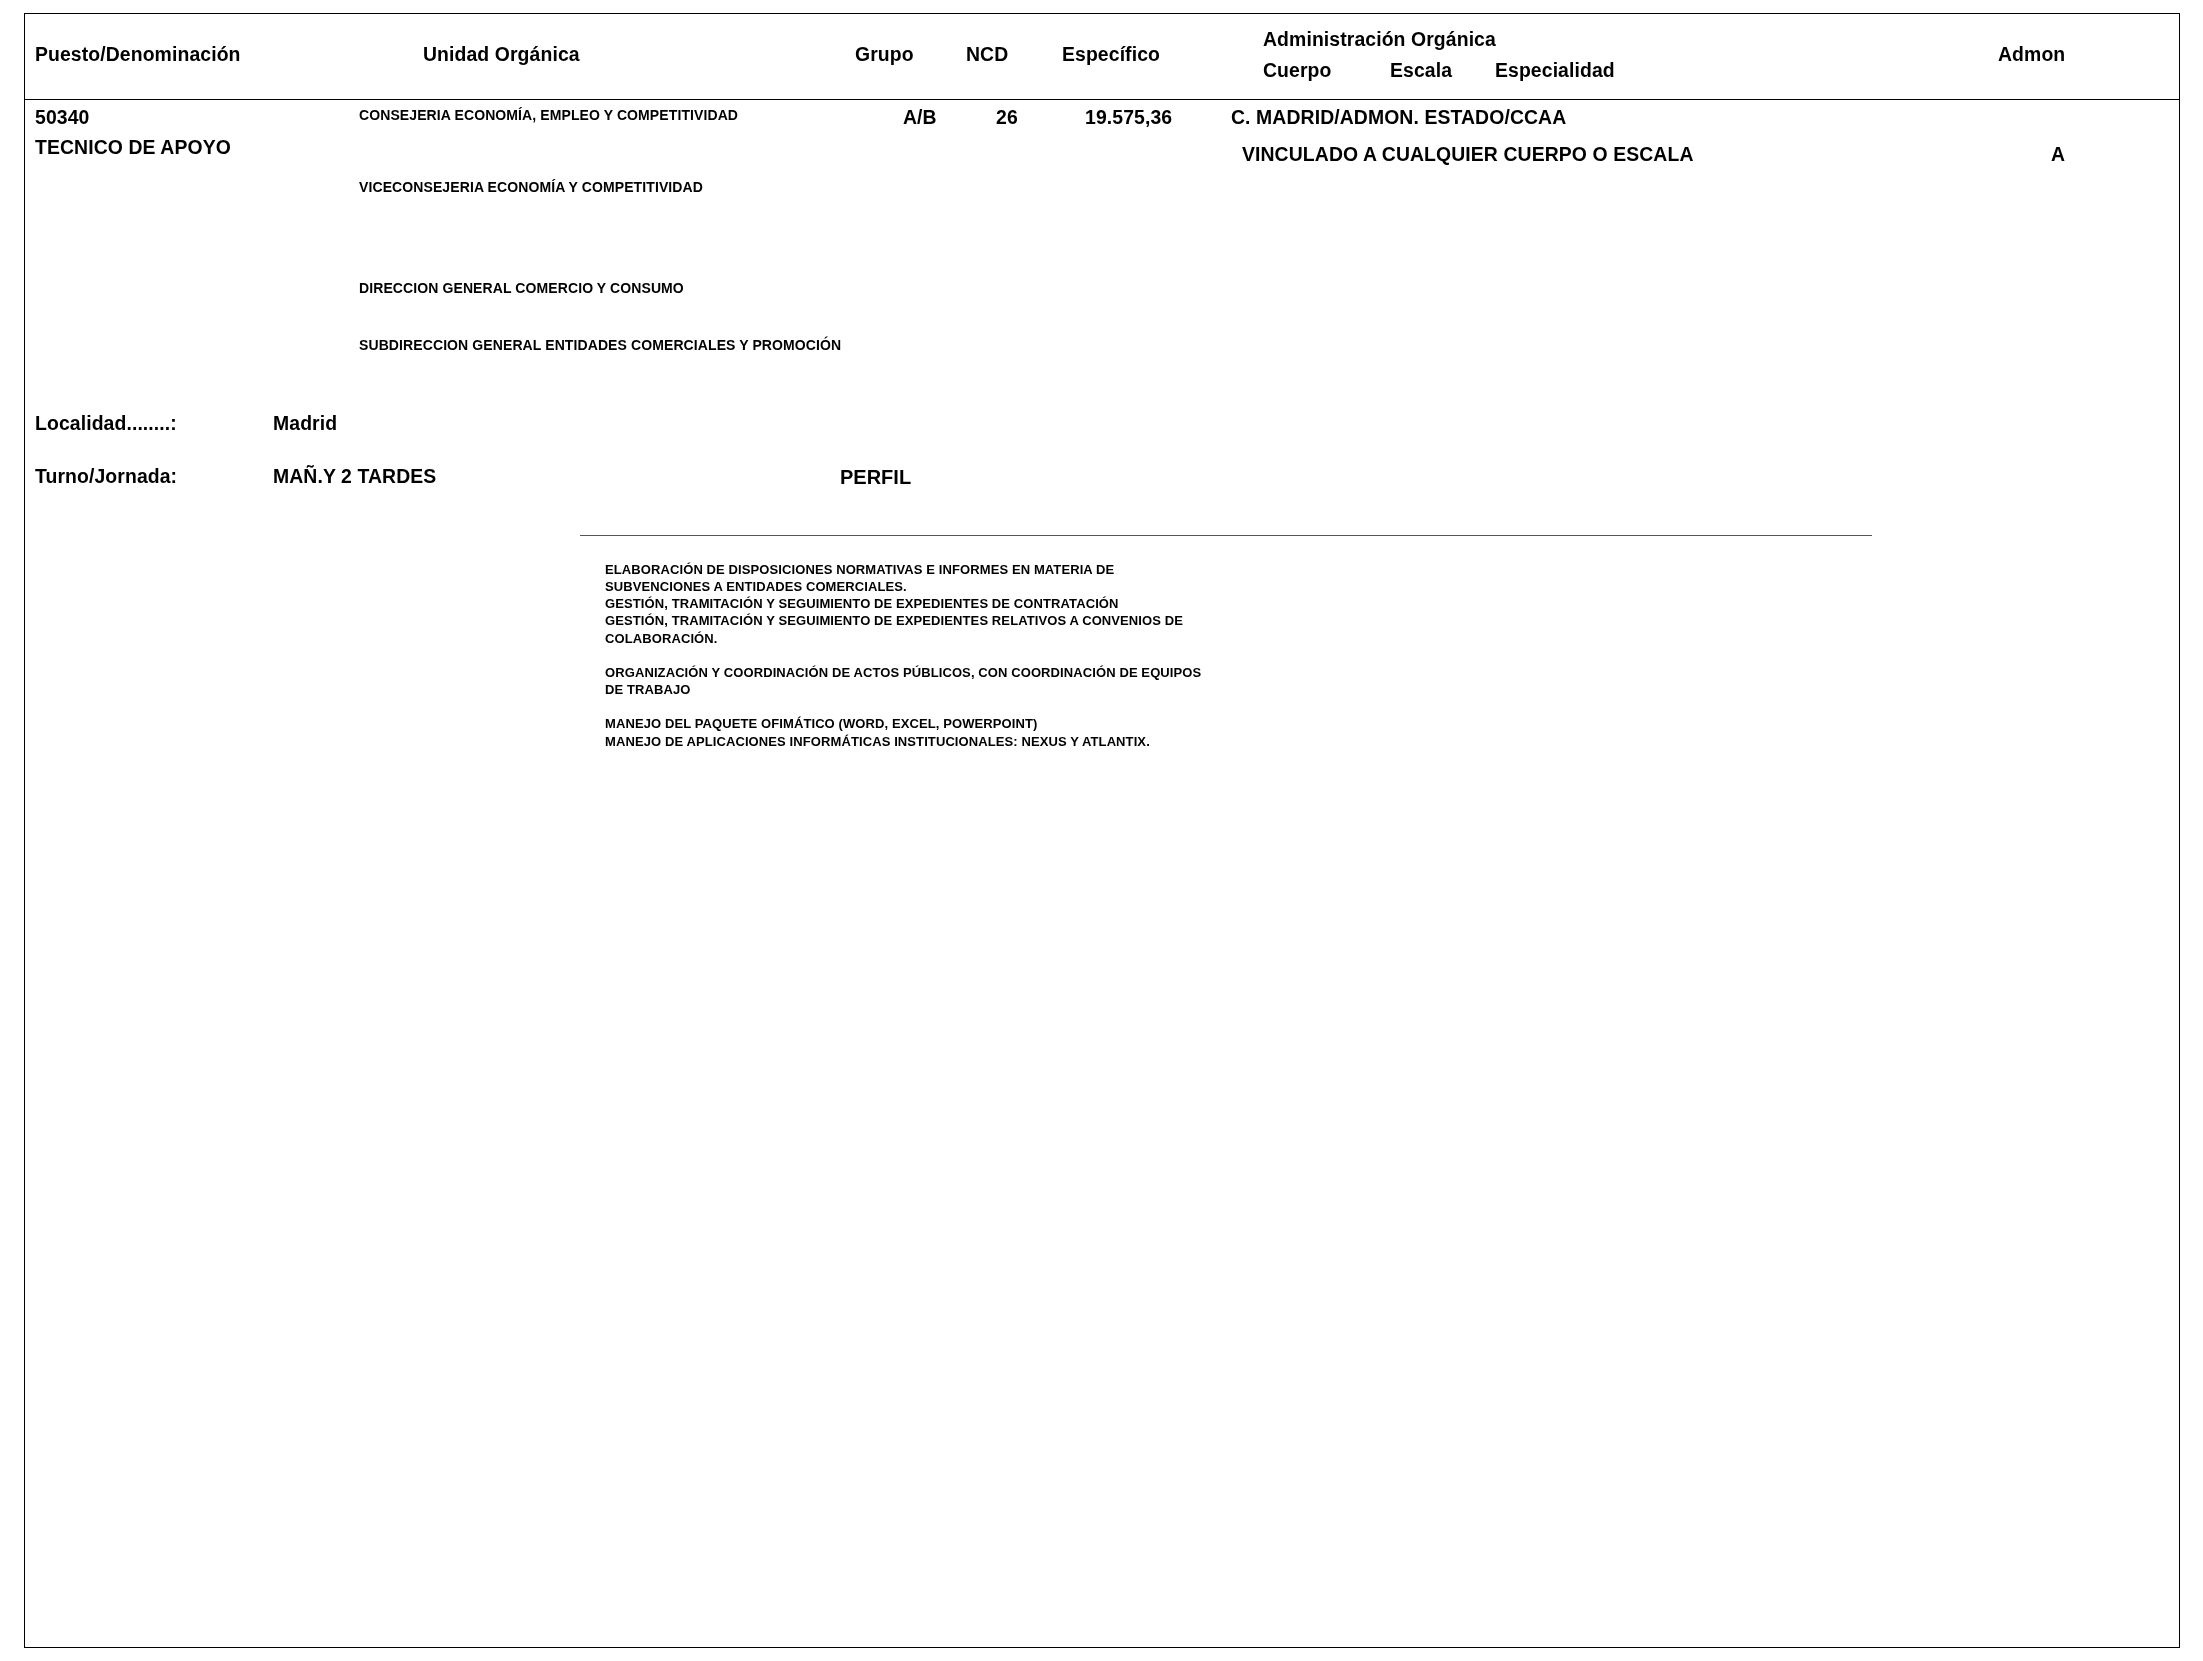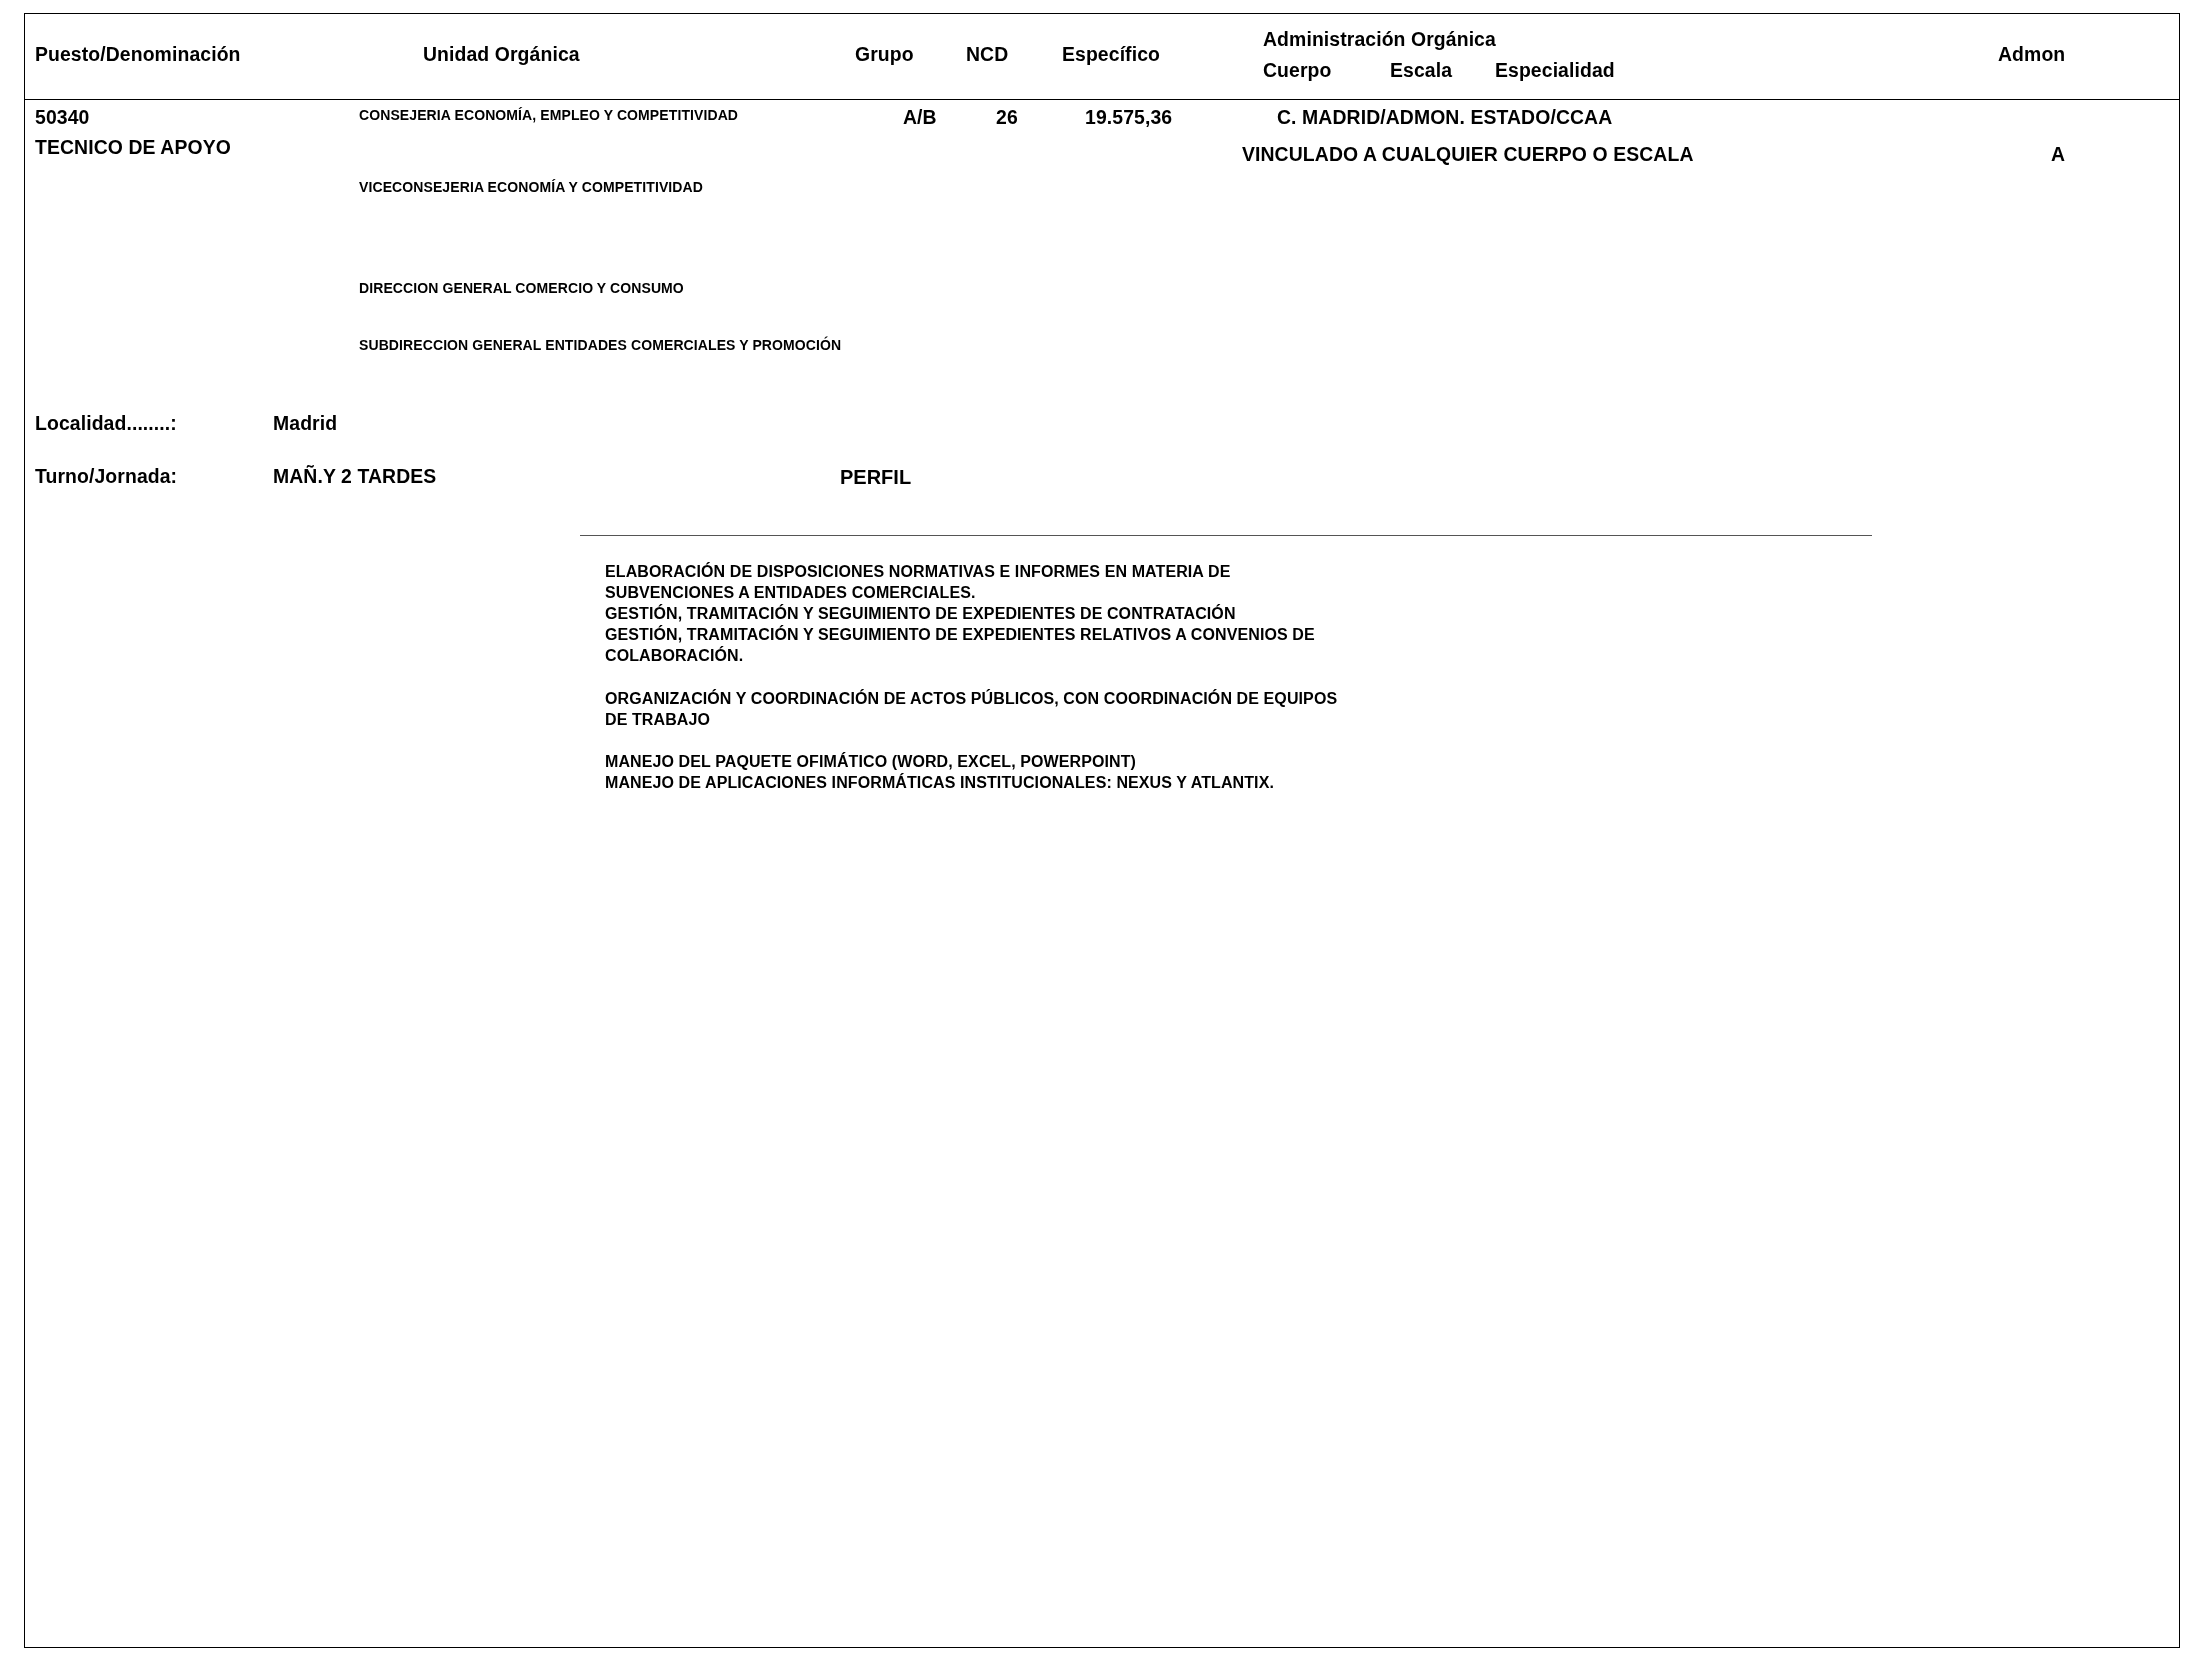--- a/index.html
+++ b/index.html
@@ -73,21 +73,21 @@
     position: absolute;
     font-size: 14px;
     font-weight: bold;
     letter-spacing: 0.1px;
   }
   .col-puesto { left: 11px; }
   .col-unidad { left: 335px; width: 517px; line-height: 1.32; }
   .col-grupo  { left: 879px; }
   .col-ncd    { left: 972px; }
   .col-espec  { left: 1061px; }
-  .col-adm    { left: 1207px; margin-left: 46px; }
+  .col-adm    { left: 1207px; }
   .col-admon  { left: 2027px; }
 
   .perfil-label {
     position: absolute;
     left: 840px;
     top: 466px;
     font-size: 20px;
     font-weight: bold;
   }
   .perfil-rule {
@@ -96,21 +96,21 @@
     top: 535px;
     width: 1292px;
     height: 0;
     border-top: 0.9px solid #555555;
   }
   .perfil-text {
     position: absolute;
     left: 605px;
     top: 561px;
     width: 1292px;
-    font-size: 16px;
+    font-size: 13px;
     font-weight: bold;
     line-height: 1.32;
     letter-spacing: 0.1px;
     white-space: pre-wrap;
   }
 </style>
 </head>
 <body>
 
 <div class="page">

